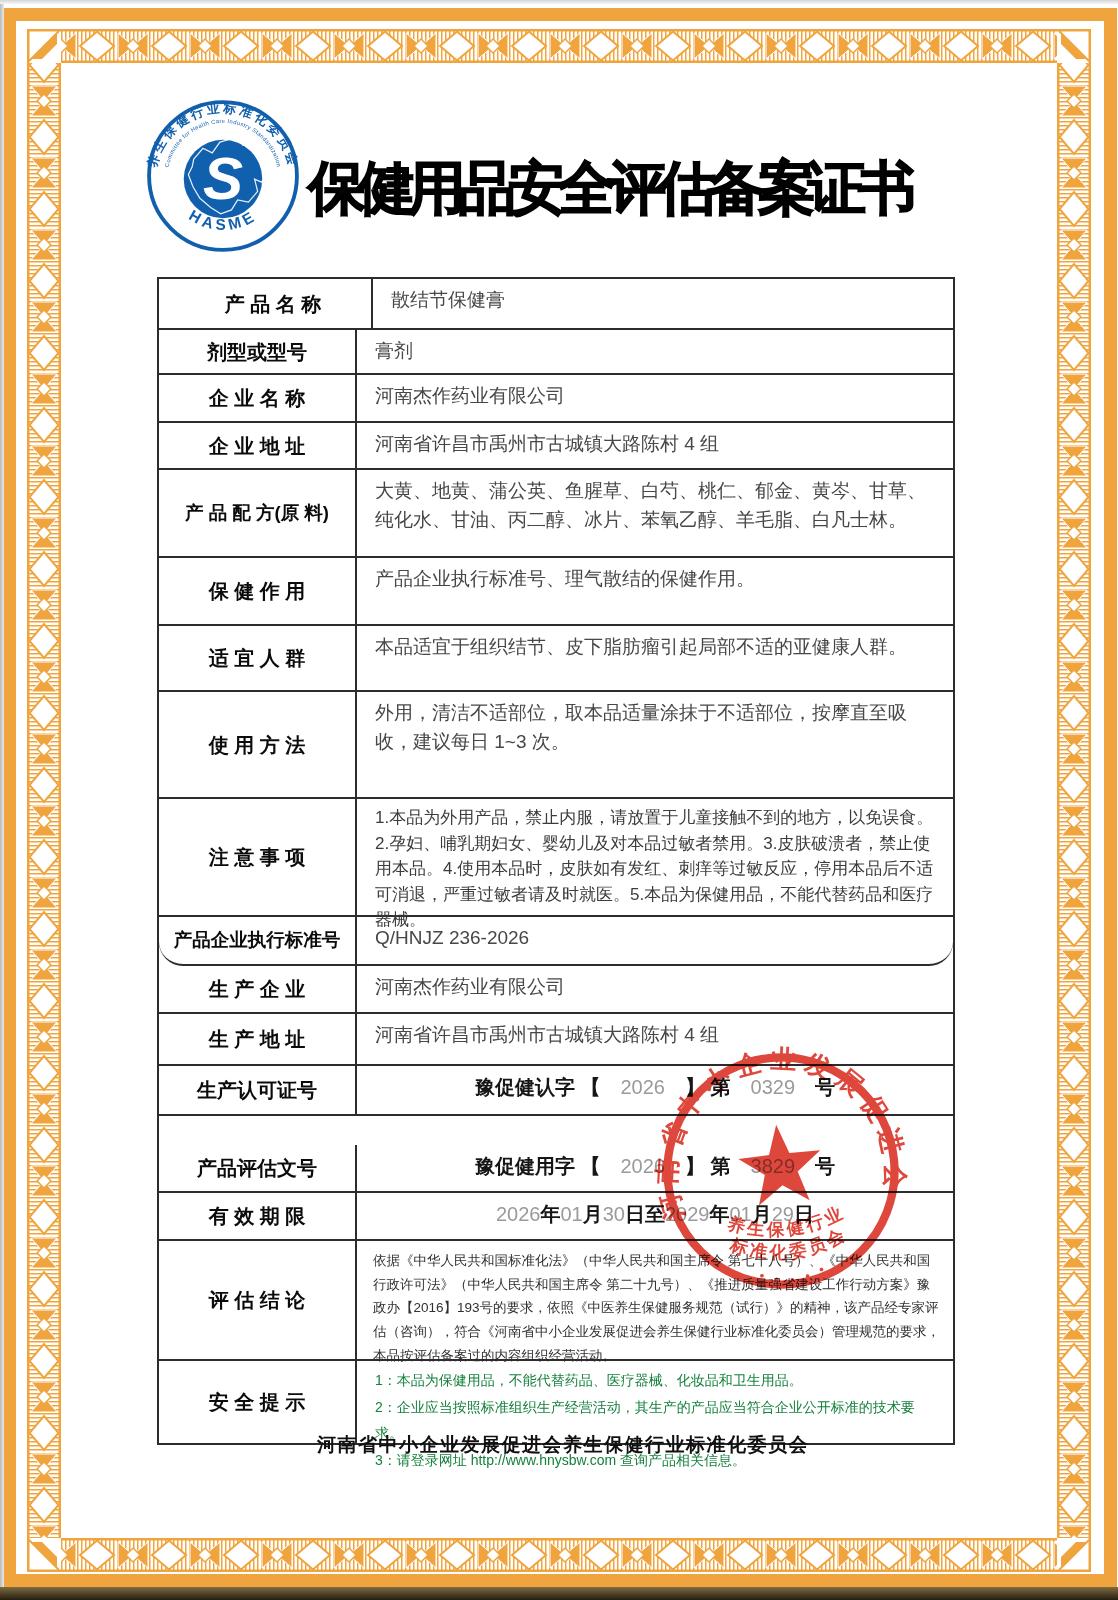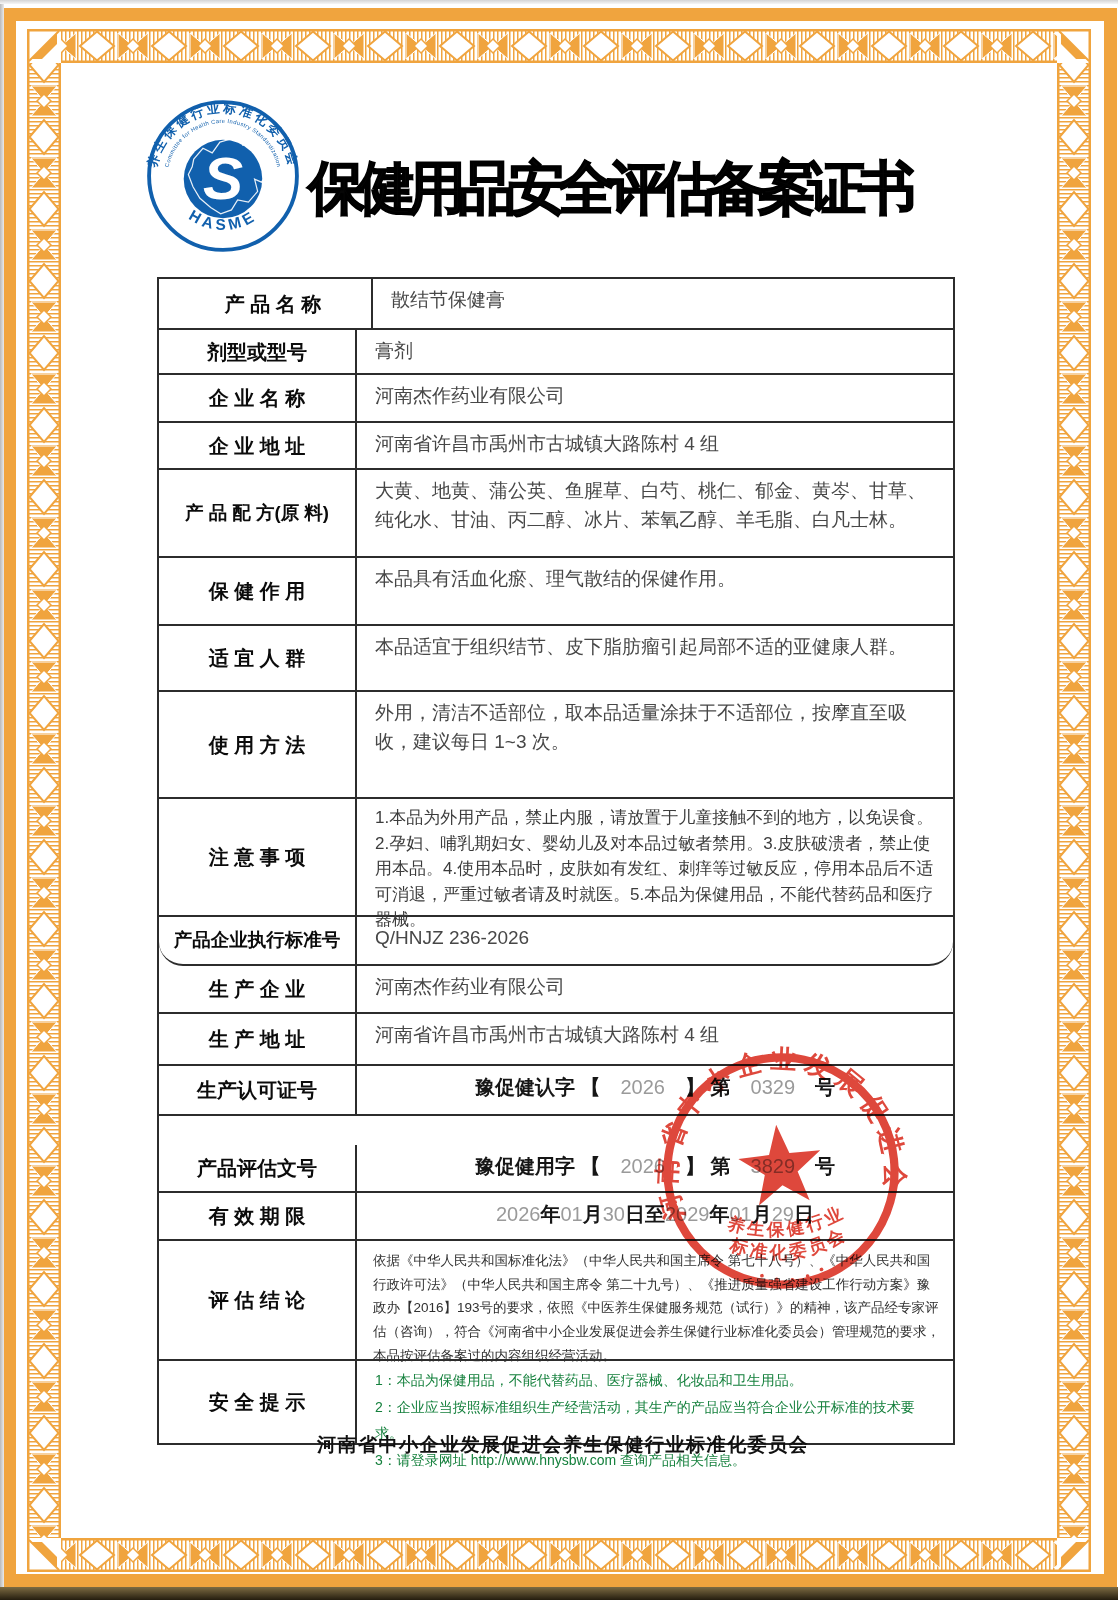--- a/index.html
+++ b/index.html
@@ -195,21 +195,21 @@
       </div>
       <div class="row r5">
         <div class="cell-label lbl-sm">产 品 配 方(原 料)</div>
         <div class="cell-value">
             <span>大黄、地黄、蒲公英、鱼腥草、白芍、桃仁、郁金、黄岑、甘草、纯化水、甘油、丙二醇、冰片、苯氧乙醇、羊毛脂、白凡士林。</span>
           </div>
       </div>
       <div class="row r6">
         <div class="cell-label">保 健 作 用</div>
         <div class="cell-value">
-            <span>本品具有活血化瘀、理气散结的保健作用。</span>
+            <span>产品企业执行标准号、理气散结的保健作用。</span>
           </div>
       </div>
       <div class="row r7">
         <div class="cell-label">适 宜 人 群</div>
         <div class="cell-value">
             <span>本品适宜于组织结节、皮下脂肪瘤引起局部不适的亚健康人群。</span>
           </div>
       </div>
       <div class="row r8">
         <div class="cell-label">使 用 方 法</div>

